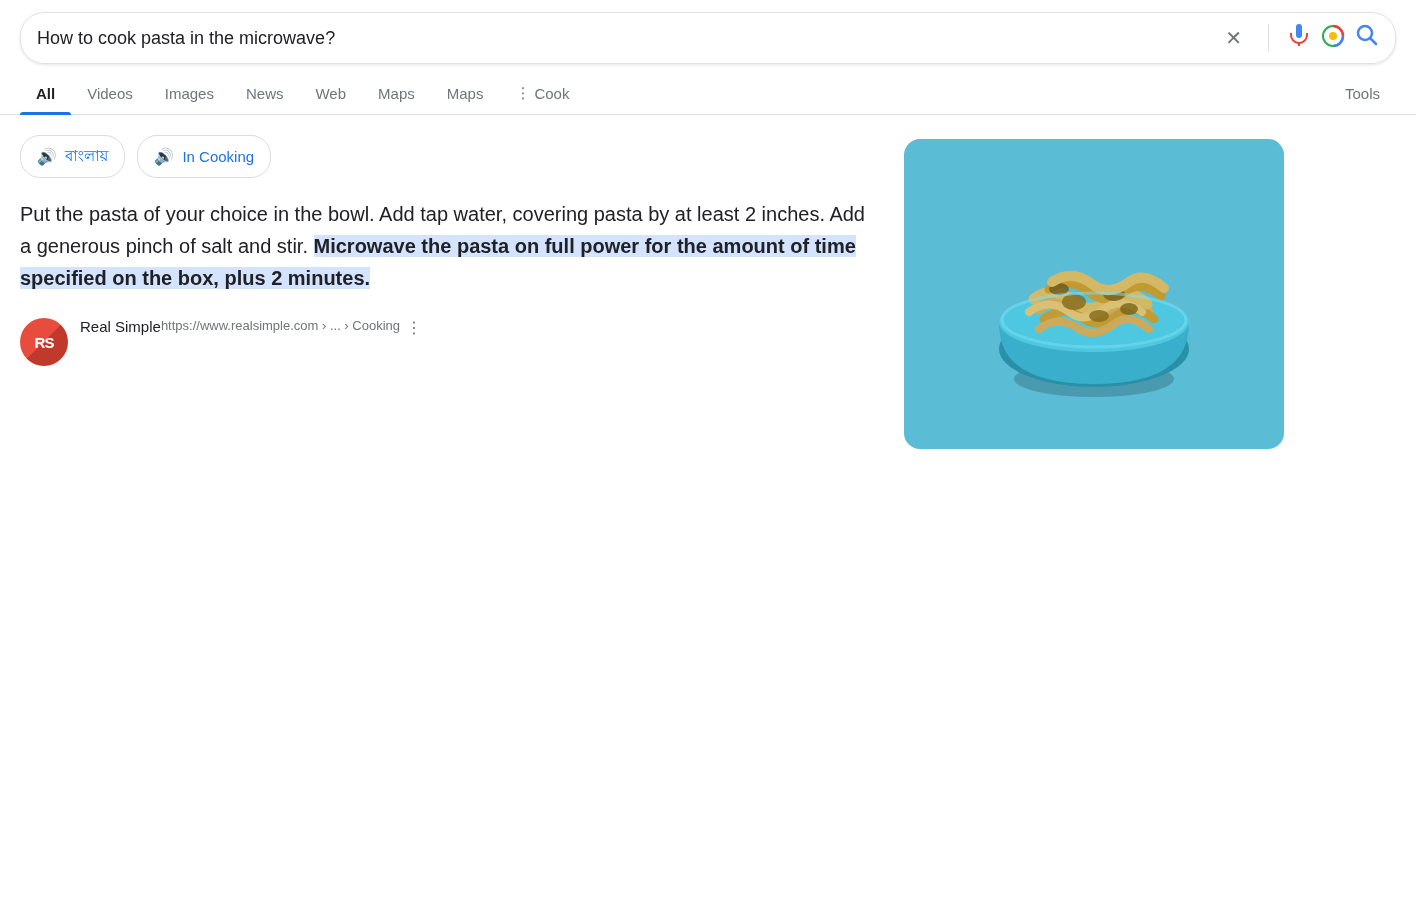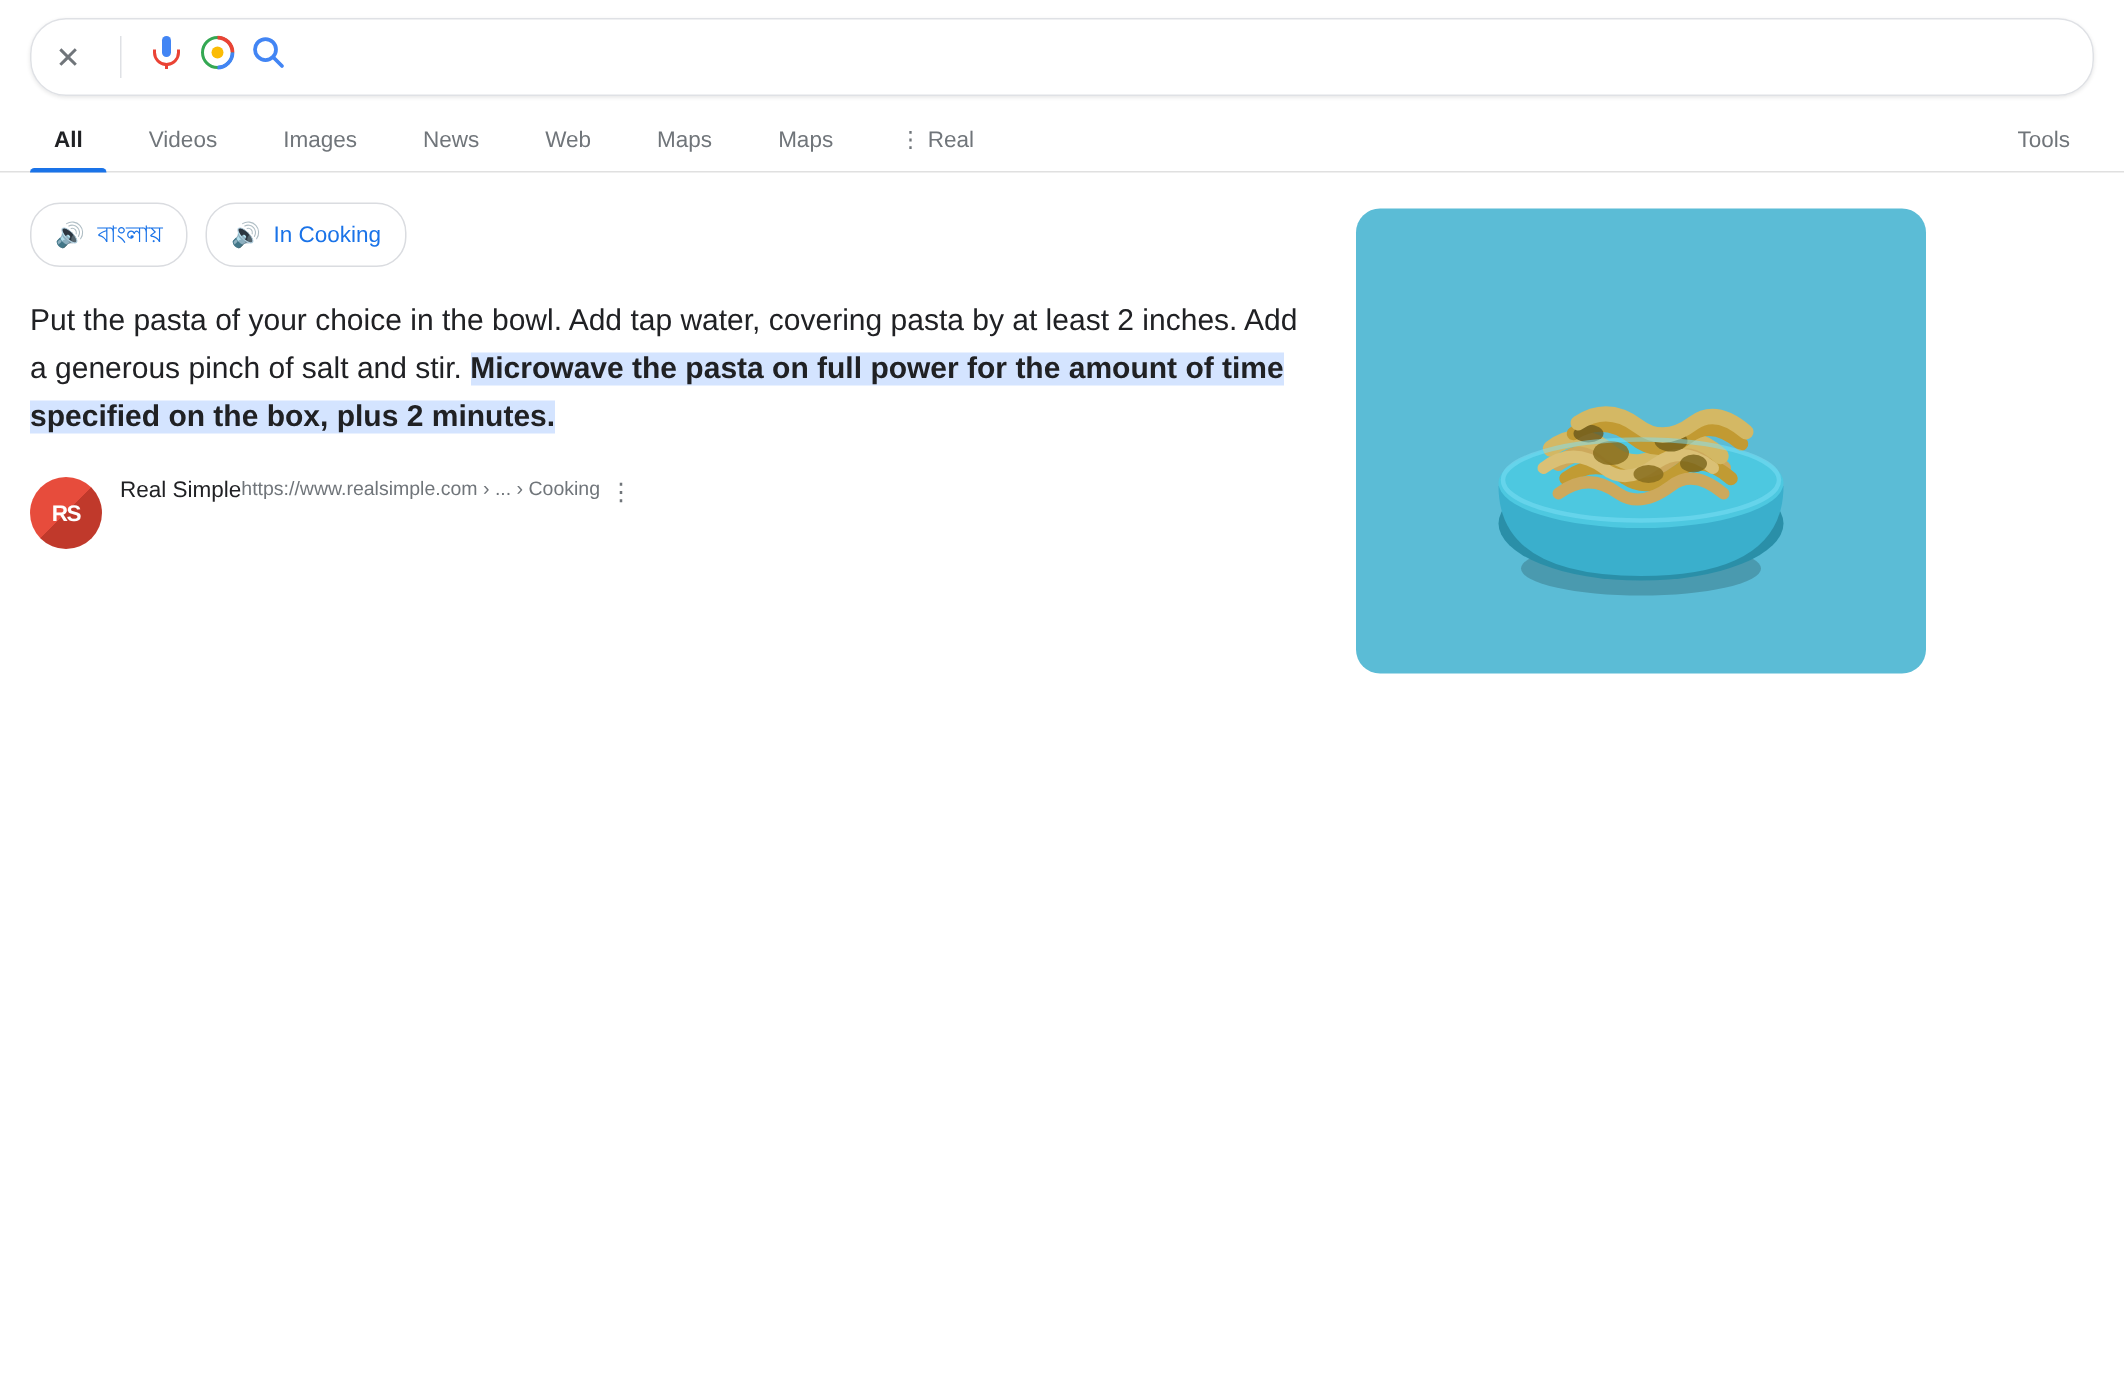--- a/index.html
+++ b/index.html
@@ -59,21 +59,21 @@
       font-size: 22px;
       cursor: pointer;
     }
 
     
     .nav-tabs {
       display: flex;
       align-items: center;
       border-bottom: 1px solid #e0e0e0;
       padding: 0 20px;
-      gap: 12px;
+      gap: 0;
     }
     .nav-tab {
       padding: 10px 16px 12px 16px;
       font-size: 15px;
       color: #70757a;
       cursor: pointer;
       position: relative;
       text-decoration: none;
       white-space: nowrap;
     }
@@ -242,20 +242,21 @@
     .pasta-bowl-svg {
       width: 260px;
       height: 260px;
     }
   </style>
 </head>
 <body>
 
 <div class="search-bar-container">
   <div class="search-bar">
+    <span class="search-query">How to cook pasta in the microwave?</span>
     <span class="search-icon-x">✕</span>
     <div class="divider-vert"></div>
     <span class="mic-icon">
       <svg width="24" height="24" viewBox="0 0 24 24">
         <path d="M12 1a3 3 0 0 0-3 3v8a3 3 0 0 0 6 0V4a3 3 0 0 0-3-3z" fill="#4285f4"></path>
         <path d="M19 10v2a7 7 0 0 1-14 0v-2H3v2a9 9 0 0 0 8 8.94V23h2v-2.06A9 9 0 0 0 21 12v-2h-2z" fill="#ea4335"></path>
       </svg>
     </span>
     <span class="lens-icon">
       <svg width="24" height="24" viewBox="0 0 24 24">
@@ -277,21 +278,21 @@
 <nav class="nav-tabs">
   <span class="nav-tab active">All</span>
   <span class="nav-tab">Videos</span>
   <span class="nav-tab">Images</span>
   <span class="nav-tab">News</span>
   <span class="nav-tab">Web</span>
   <span class="nav-tab">Maps</span>
   <span class="nav-tab">Maps</span>
   <span class="nav-tab nav-tab-more">
     <span>⋮</span>
-    <span>Real</span>
+    <span>Cook</span>
   </span>
   <div class="nav-spacer"></div>
   <span class="tools-tab">Tools</span>
 </nav>
 
 <div class="main-content">
   <div class="left-content">
 
     <div class="lang-buttons">
       <button class="lang-btn">

